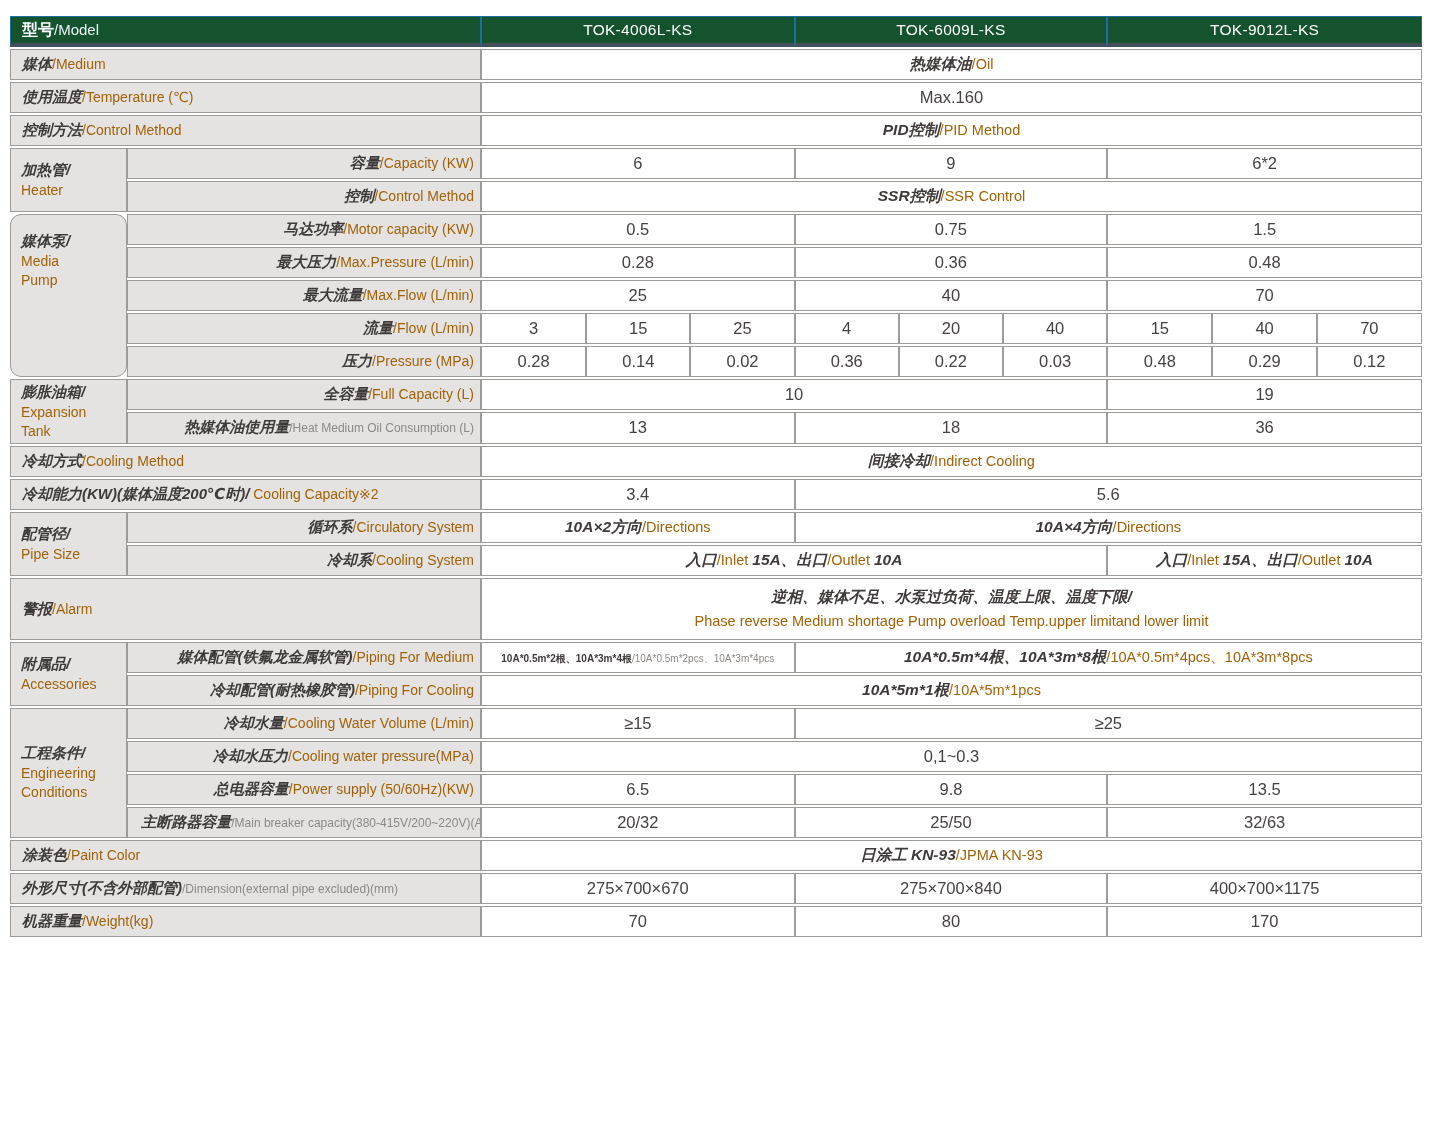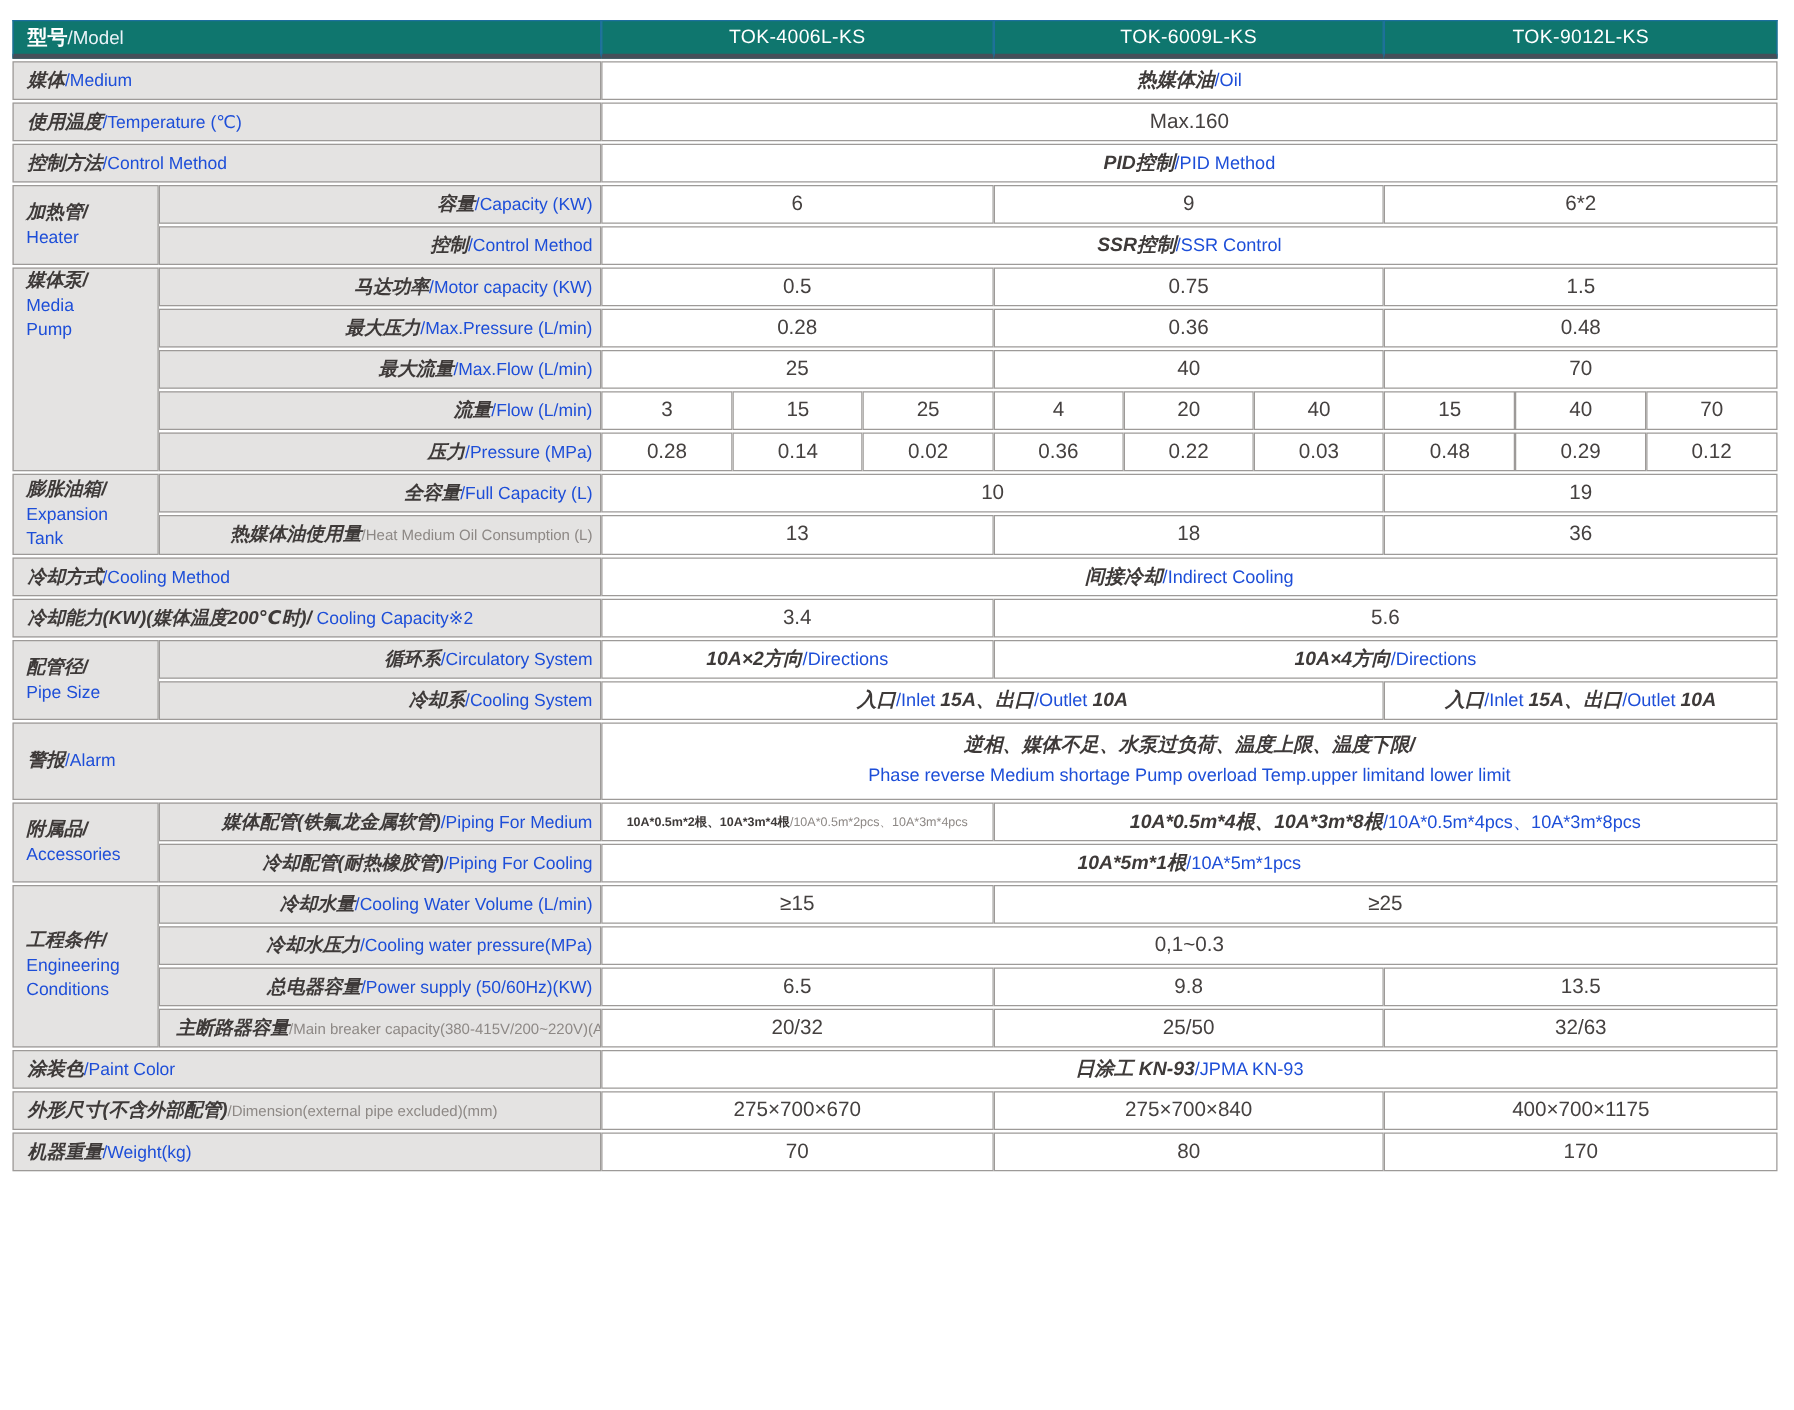--- a/index.html
+++ b/index.html
@@ -1,33 +1,33 @@
 <!DOCTYPE html>
 <html><head>
 <meta charset="utf-8">
 <style>
   html,body{margin:0;padding:0;background:#ffffff;}
   body{font-family:"Liberation Sans","DejaVu Sans",sans-serif;}
   .sheet{width:1435px;height:1128px;box-sizing:border-box;padding:14px 11px 0 10px;background:#fff;}
   table.spec{border-collapse:separate;border-spacing:0 2px;table-layout:fixed;width:1412px;}
   td,th{box-sizing:border-box;border:1px solid #9d9a98;height:31px;padding:2px 6px;
         text-align:center;vertical-align:middle;background:#fff;overflow:hidden;white-space:nowrap;}
-  tr.head th{background:#0f766e;border:1px solid #1d6f9e;border-bottom:4px solid #454f59;
+  tr.head th{background:#14532d;border:1px solid #1d6f9e;border-bottom:4px solid #454f59;
              text-align:center;margin-top:14px;}
   tr.head th.hlbl{text-align:left;padding-left:11px;}
   .hz{color:#fff;font-weight:700;font-size:16px;}
   .he{color:#eaf3f8;font-weight:400;font-size:15px;}
   .hm{color:#fff;font-weight:400;font-size:15.5px;letter-spacing:.3px;}
   td.lbl,td.grp,td.sub{background:#e4e3e2;text-align:left;}
   td.lbl{padding-left:11px;}
   td.grp{padding-left:10px;white-space:normal;line-height:1.22;}
-  td.grp.top{vertical-align:top;padding-top:0;}
+  td.grp.top{vertical-align:top;padding-top:16px;border-radius:11px;}
   td.sub{padding-left:13px;text-align:right;}
   .zh{color:#3e3a39;font-weight:700;font-size:15px;font-style:italic;}
-  .en{color:#1d4ed8;font-weight:400;font-size:14px;}
+  .en{color:#a16207;font-weight:400;font-size:14px;}
   .en2{color:#8d8885;font-weight:400;font-size:12px;}
   td.val .zh{font-size:15.5px;margin-top:44px;}
   td.val .en{font-size:14.5px;}
   .num{color:#454140;font-weight:400;font-size:16.5px;}
   .zs{color:#3e3a39;font-weight:700;font-size:10px;}
   .es{color:#8d8885;font-weight:400;font-size:10px;}
   tr.tall td{height:62px;white-space:normal;line-height:1.5;}
 </style>
 </head>
 <body>

